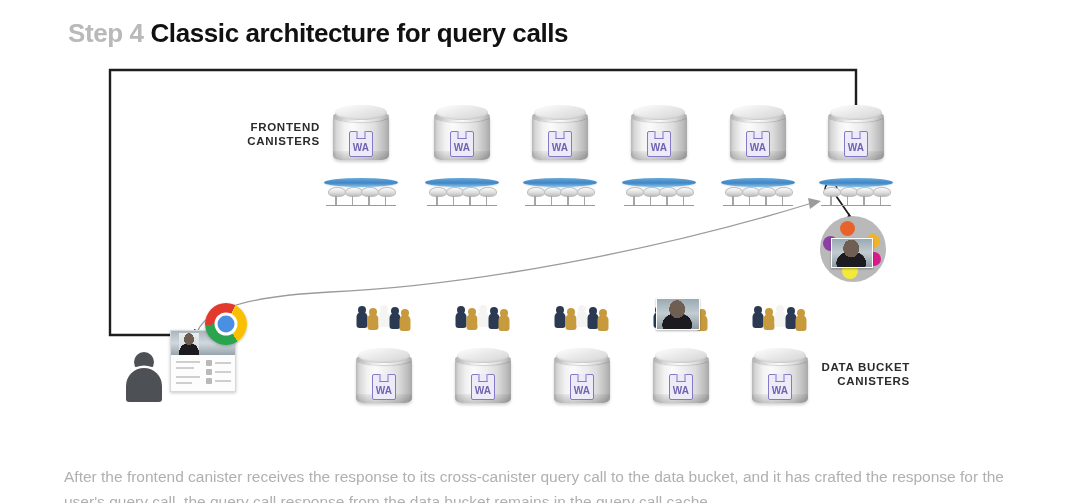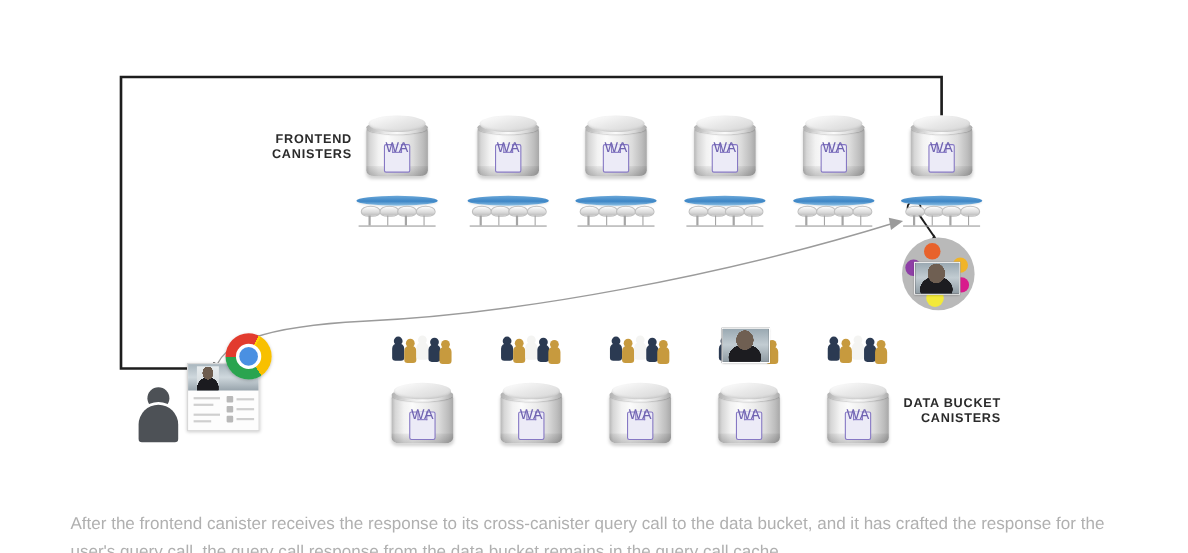--- a/index.html
+++ b/index.html
@@ -59,22 +59,22 @@
     width:22px;height:24px;
     border:1.4px solid #8678c4;background:#ecebf7;border-radius:2px;
     display:flex;align-items:flex-end;justify-content:center;
   }
   .can-tag:before{
     content:"";position:absolute;left:50%;transform:translateX(-50%);top:-1px;
     width:7px;height:7px;background:#ecebf7;border-left:1.4px solid #8678c4;
     border-right:1.4px solid #8678c4;border-bottom:1.4px solid #8678c4;
   }
   .can-tag span{
-    font-size:13px;font-weight:normal;color:#6f63b0;letter-spacing:.2px;
-    padding-bottom:15px;position:relative;z-index:2;
+    font-size:10px;font-weight:bold;color:#6f63b0;letter-spacing:.2px;
+    padding-bottom:3px;position:relative;z-index:2;
   }
 
   
   .subnet{position:absolute;}
   .subnet-ellipse{
     position:absolute;left:0;top:0;width:100%;height:9px;border-radius:50%;
     background:linear-gradient(to bottom,#6aa7d8,#3d86c6 55%,#8dc0e4);
     box-shadow:0 1px 2px rgba(0,0,0,.10);
   }
   .subnet-bar{
@@ -184,20 +184,24 @@
   #caption{
     position:absolute;left:64px;top:464px;width:960px;
     font-size:15.5px;line-height:25px;color:#b0b0b0;
   }
 </style>
 </head>
 <body>
 
 <div id="stage">
 
+  <div class="title">
+    <span class="step">Step 4</span>
+    <span class="headline">Classic architecture for query calls</span>
+  </div>
 
   <svg id="wires" viewBox="0 0 1080 503">
 
     <path d="M856,105 L856,70 L110,70 L110,335 L194,335" fill="none" stroke="#1d1d1d" stroke-width="2.4"></path>
     <polygon points="194,329 208,335 194,341" fill="#1d1d1d"></polygon>
 
     <path d="M196,340 C196,310 250,296 330,292 C470,286 660,250 812,203" fill="none" stroke="#9b9b9b" stroke-width="1.3"></path>
     <polygon points="808,198 821,201 810,209" fill="#9b9b9b"></polygon>
 
     <path d="M832,190 L854,222" fill="none" stroke="#1d1d1d" stroke-width="1.8"></path>

